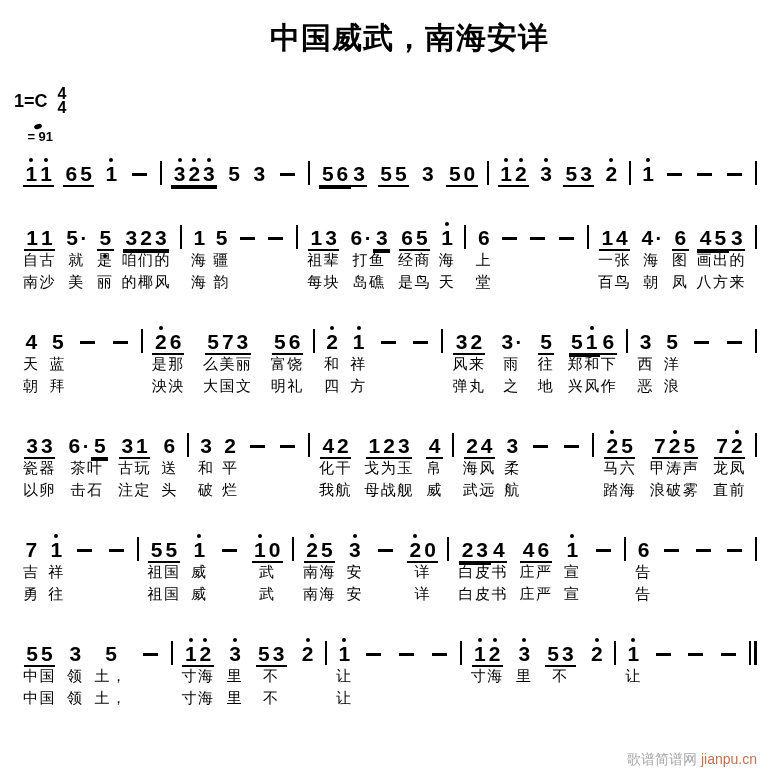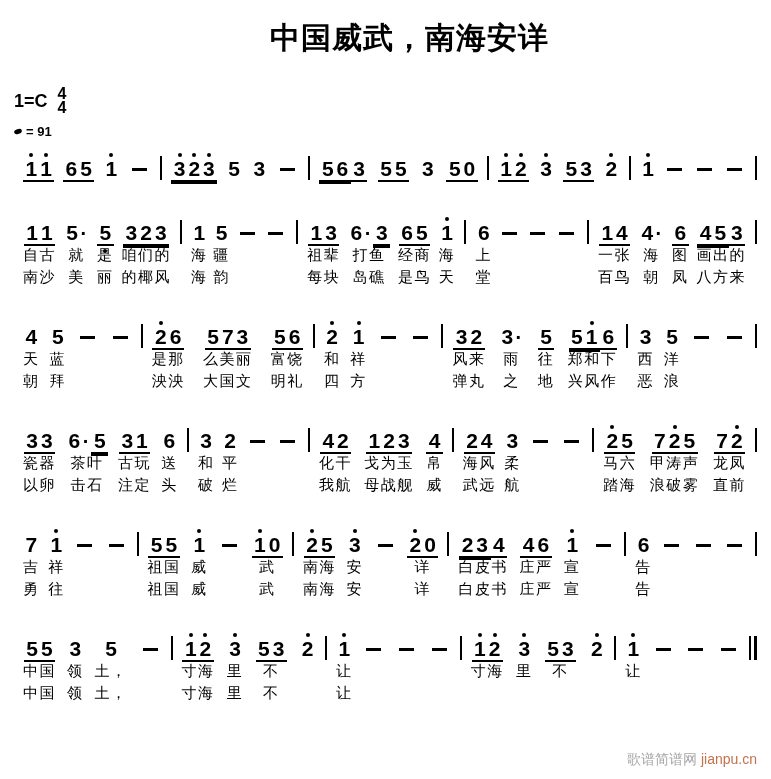--- a/index.html
+++ b/index.html
@@ -10,21 +10,21 @@
   }
   .title{
     margin-top:18px;text-align:center;
     font-family:"Liberation Serif","DejaVu Serif",serif;
     font-size:30px;font-weight:700;letter-spacing:1px;padding-left:48px;
   }
   .header{display:flex;justify-content:space-between;align-items:flex-start;margin:28px 16px 4px 14px;}
   .keyrow{display:flex;align-items:center;font-weight:700;font-size:18px;justify-content:center;}
   .frac{display:inline-flex;flex-direction:column;align-items:center;margin-left:10px;
         font-size:16px;line-height:14px;font-weight:700;}
-  .temporow{margin-top:9px;font-size:13px;font-weight:700;display:flex;align-items:center;}
+  .temporow{margin-top:9px;font-size:13px;font-weight:700;display:flex;align-items:center;flex-direction:column;}
   .notehead{width:8px;height:5px;background:#000;border-radius:50%;transform:rotate(-20deg);margin-right:4px;}
   .credits{text-align:right;font-size:15px;line-height:1.9;font-family:"Liberation Serif",serif;}
   #score{margin:10px 14px 0 14px;}
   .sys{margin-bottom:27px;}
   .sys.nol{margin-bottom:31px;}
   .line{display:flex;align-items:flex-start;}
   .measure{display:flex;justify-content:space-between;padding:0 9px;min-width:0;}
   .bar{width:2px;height:24px;background:#000;margin-top:7px;flex:0 0 auto;}
   .bar.final{width:8px;background:transparent;border-left:2px solid #000;border-right:3px solid #000;box-sizing:border-box;}
   .col{display:flex;flex-direction:column;align-items:center;}

